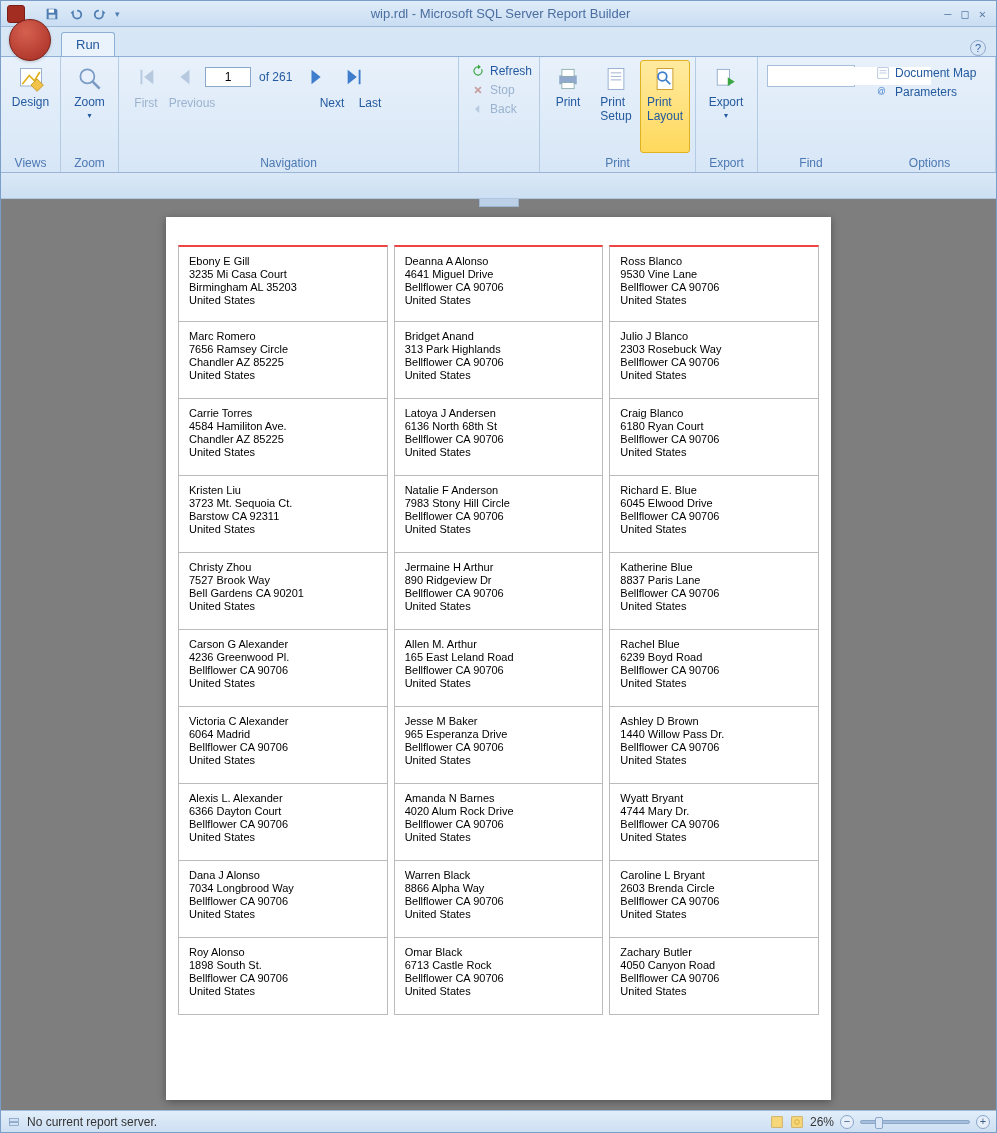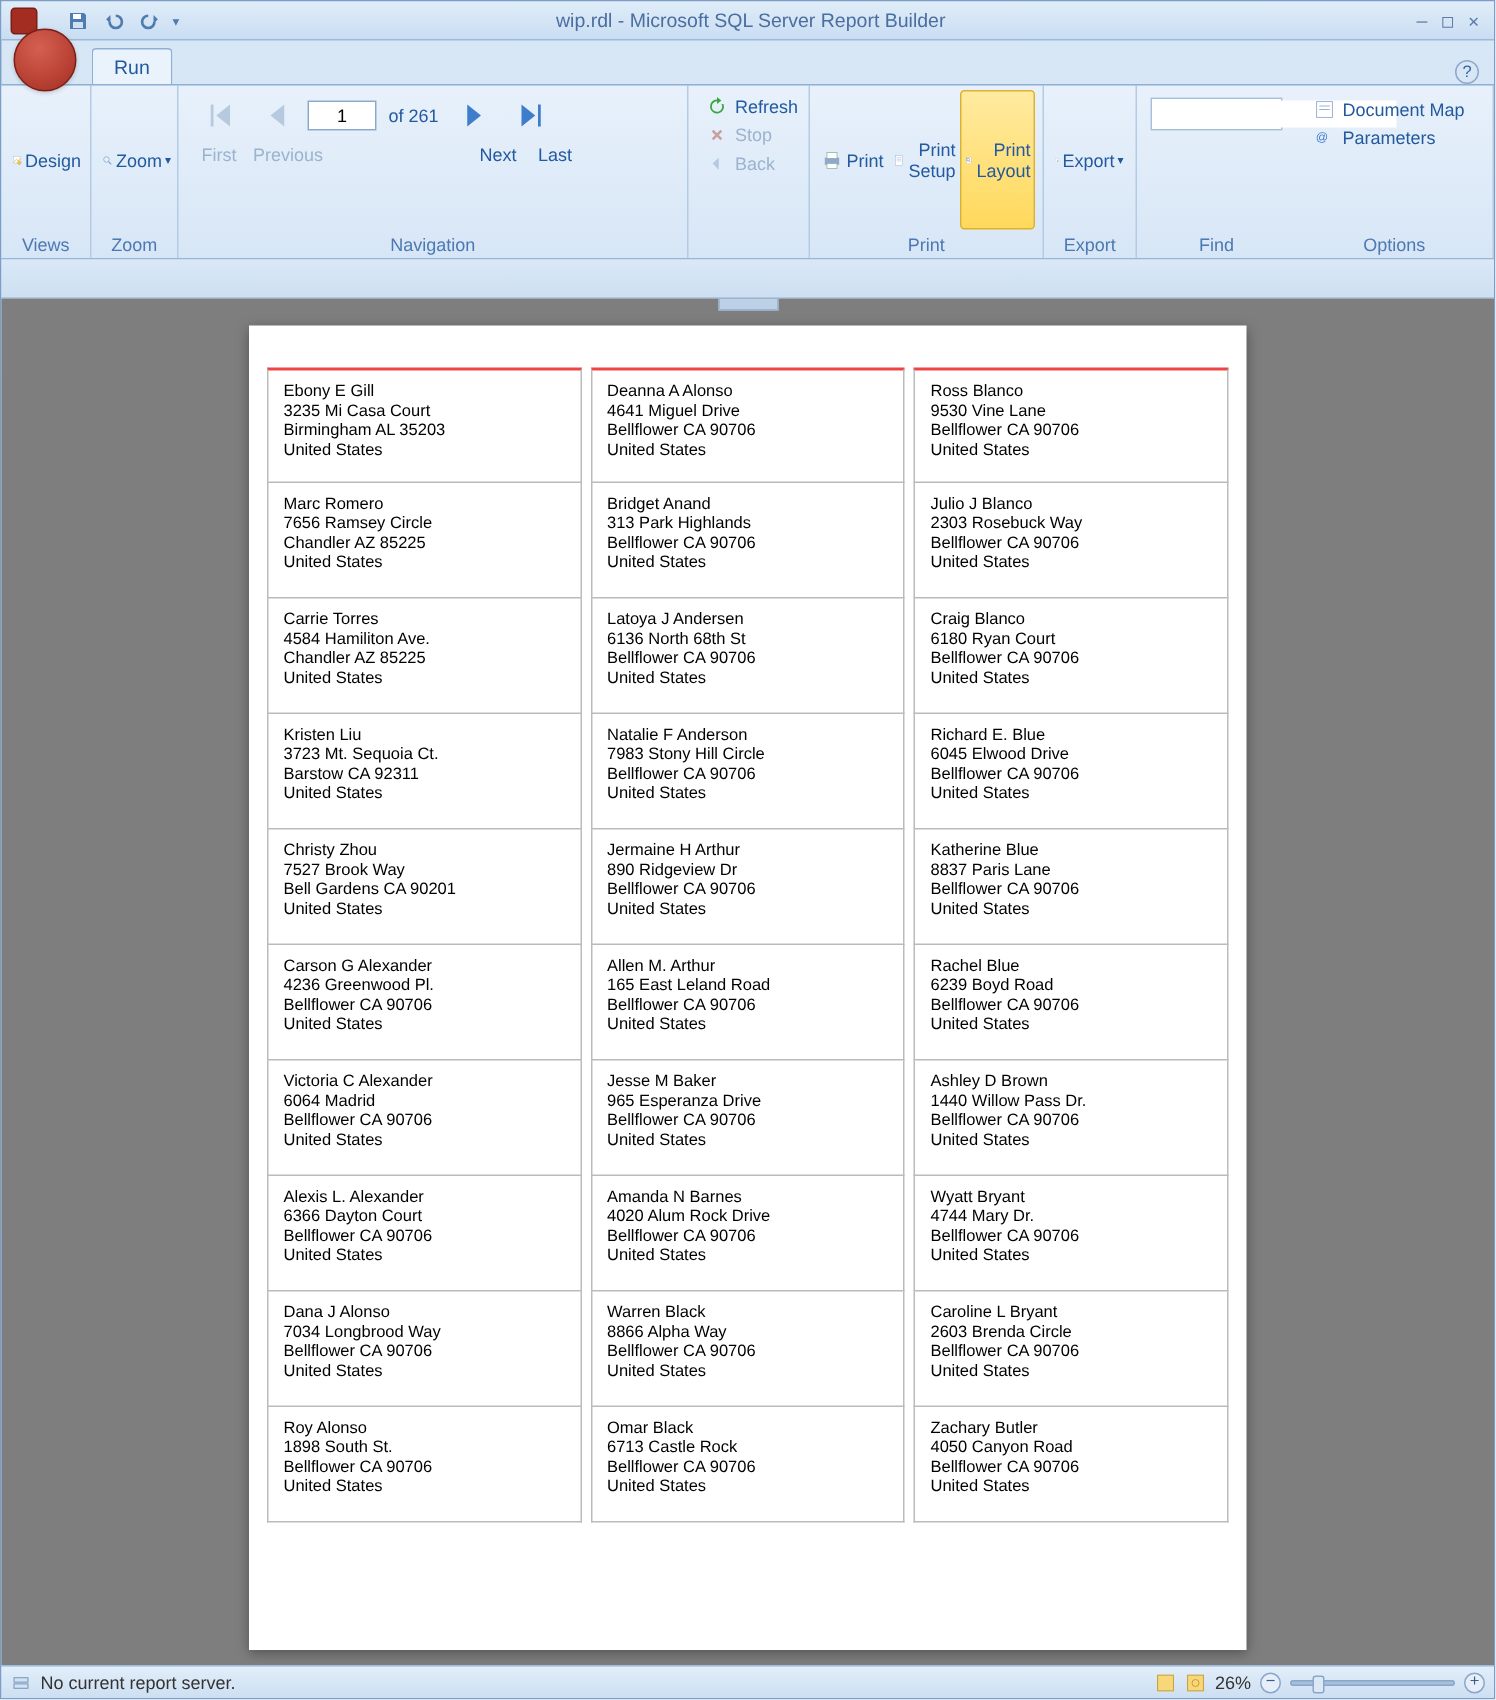--- a/index.html
+++ b/index.html
@@ -18,21 +18,21 @@
   .tabrow { height: 30px; padding-left: 60px; display: flex; align-items: flex-end; border-bottom: 1px solid #8fb0d6; position:relative; }
   .tabrow .app-menu { position:absolute; left:8px; top:-8px; width:42px; height:42px; border-radius:50%; background: radial-gradient(circle at 40% 30%, #d66050, #a42d22); border:1px solid #7a1f17; box-shadow:0 1px 3px rgba(0,0,0,.2); }
   .tab { padding: 4px 14px 4px 14px; color: #235a9f; border: 1px solid #8fb0d6; border-bottom:none; background: #eaf2fb; border-radius: 3px 3px 0 0; font-size:13px; cursor:pointer; }
   .help-icon { margin-left:auto; margin-right:10px; color:#3963a3; width:16px; height:16px; border:1px solid #8fa8cb; border-radius:50%; text-align:center; line-height:14px; font-size:11px; cursor:pointer; }
   
   .ribbon { height: 116px; background: linear-gradient(to bottom, #e8f1fb, #d7e6f6); border-bottom: 1px solid #99b6d9; display: flex; }
   .group { border-right: 1px solid #b4cbe4; display: flex; flex-direction: column; }
   .group-body { flex: 1; display: flex; align-items: stretch; padding: 3px 4px 2px 4px; }
   .group-label { text-align: center; color: #4c78b3; font-size: 12px; padding: 1px 0 2px 0; }
   
-  .bigbtn { width: 52px; display: flex; flex-direction: row; align-items: center; justify-content: flex-start; color: #235a9f; text-align: right; padding: 4px 2px; border: 1px solid transparent; border-radius: 3px; cursor:pointer; gap:2px; }
+  .bigbtn { width: 52px; display: flex; flex-direction: column; align-items: center; justify-content: flex-start; color: #235a9f; text-align: left; padding: 4px 2px; border: 1px solid transparent; border-radius: 3px; cursor:pointer; gap:2px; }
   .bigbtn.highlight { background: linear-gradient(to bottom, #ffeaa0, #ffd95c); border-color: #e0b220; }
   .btn-text { font-size: 12px; line-height: 14px; }
   .drop { font-size:8px; color:#235a9f; }
   .icon32 { width:28px; height:28px; display:inline-block; }
   
   .nav-row { display:flex; align-items:center; gap:4px; padding:4px 6px; }
   .navbtn { display:flex; flex-direction:column; align-items:center; color:#235a9f; padding:2px 6px; cursor:pointer; gap:2px; }
   .navbtn.disabled { color:#9bb3cf; }
   .navinput { width:46px; height:20px; border:1px solid #8aa8cc; text-align:center; font-size:12px; background:#fff; }
   .of-text { color:#235a9f; margin: 0 4px; }

